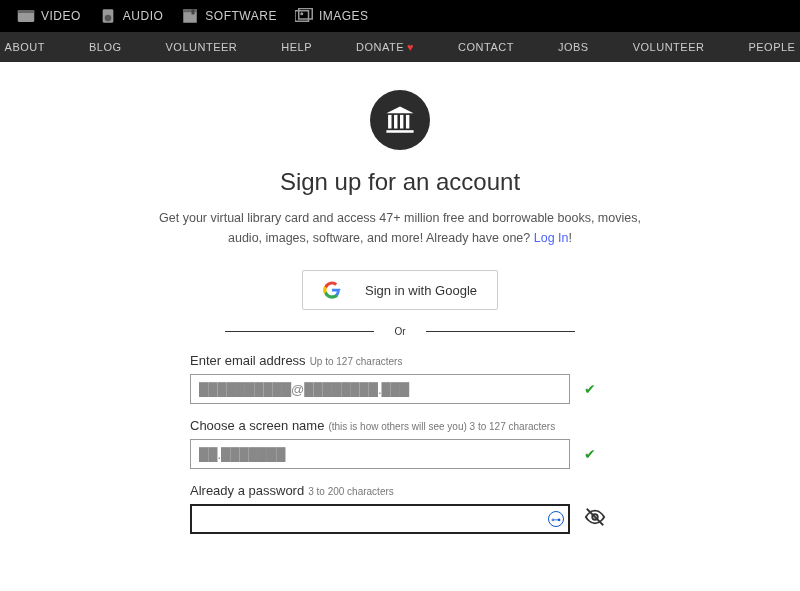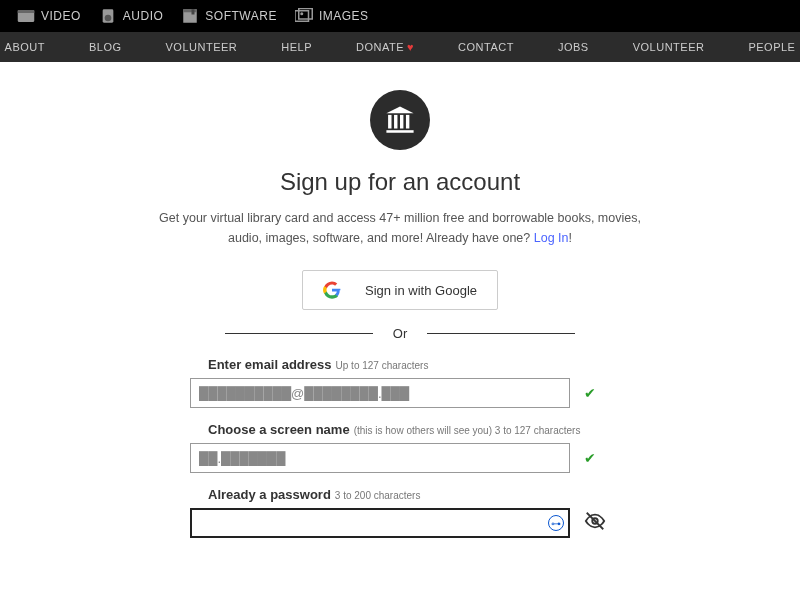--- a/index.html
+++ b/index.html
@@ -18,25 +18,25 @@
   
   h1 { font-size: 24px; font-weight: 400; color: #333; margin-bottom: 12px; }
   .subtitle { font-size: 12.5px; color: #555; line-height: 1.6; margin: 0 20px 8px; }
   .login-link { color: #4b64ff; text-decoration: none; cursor: pointer; }
   
   .google-btn { display: inline-flex; align-items: center; border: 1px solid #ccc; background: #fff; padding: 10px 20px; margin: 14px 0 8px; cursor: pointer; border-radius: 2px; font-size: 13px; color: #333; }
   .google-icon { width: 18px; height: 18px; margin-right: 24px; }
   
   .or-row { display: flex; align-items: center; justify-content: center; margin: 8px 0 16px; width: 390px; margin-left: auto; margin-right: auto; }
   .or-line { flex: 1; height: 1px; background: #333; margin: 0 20px; }
-  .or-text { font-size: 13px; color: #333; }
+  .or-text { font-size: 10px; color: #333; }
   
   .form-area { width: 420px; margin: 0 auto; text-align: left; position: relative; }
   .field-label { font-size: 13px; color: #333; margin: 14px 0 6px; }
-  .field-label b { font-weight: bold; margin-left: 18px; }
+  .field-label b { font-weight: normal; }
   .hint { font-weight: normal; font-size: 10px; color: #777; margin-left: 4px; }
   
   .input-row { display: flex; align-items: center; }
   .text-input { flex: 0 0 380px; border: 1px solid #999; padding: 6px 8px; font-size: 13px; height: 30px; background: #fff; }
   .pw-input { flex: 0 0 380px; border: 2px solid #222; padding: 5px 30px 5px 8px; font-size: 13px; height: 30px; background: #fff; position: relative; }
   .check { color: #2a9d2a; margin-left: 14px; font-size: 14px; }
   .eye { margin-left: 14px; cursor: pointer; }
   .pw-wrap { position: relative; flex: 0 0 380px; }
   .pw-key-badge { position: absolute; right: 6px; top: 50%; transform: translateY(-50%); width: 16px; height: 16px; border:1.5px solid #0b57d0; border-radius: 50%; display:flex;align-items:center;justify-content:center; font-size:10px; color:#0b57d0; pointer-events:none; }
 </style>

